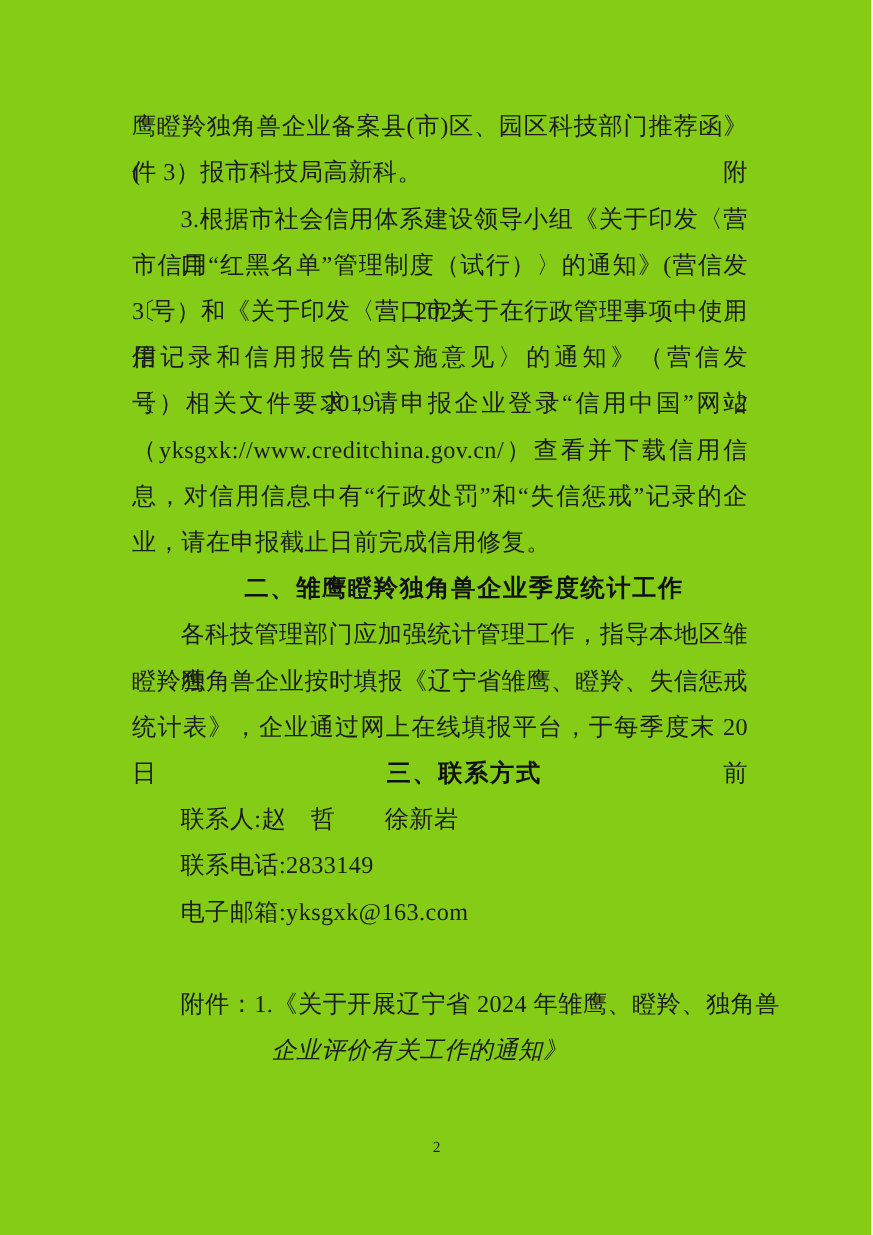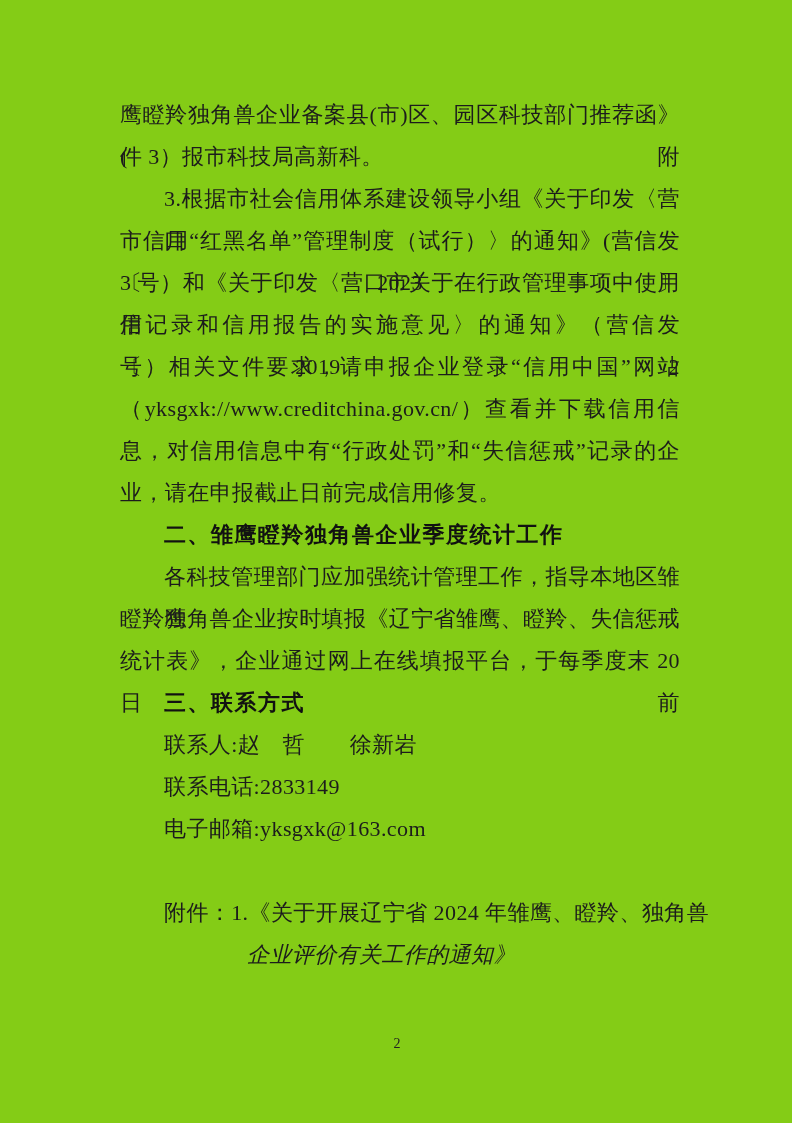--- a/index.html
+++ b/index.html
@@ -43,20 +43,21 @@
   .line.heading,
   .line.contact,
   .line.attachment {
     padding-left: 44px;
   }
   .line.heading {
     font-family: "Liberation Sans", "DejaVu Sans", sans-serif;
     font-weight: 700;
     letter-spacing: 1.5px;
     color: #111111;
+    text-align: center;
   }
   
   .line.attachment-cont {
     padding-left: 127px;
     font-style: italic;
   }
   .line.spacer {
     height: 42px;
   }
   .page-number {

